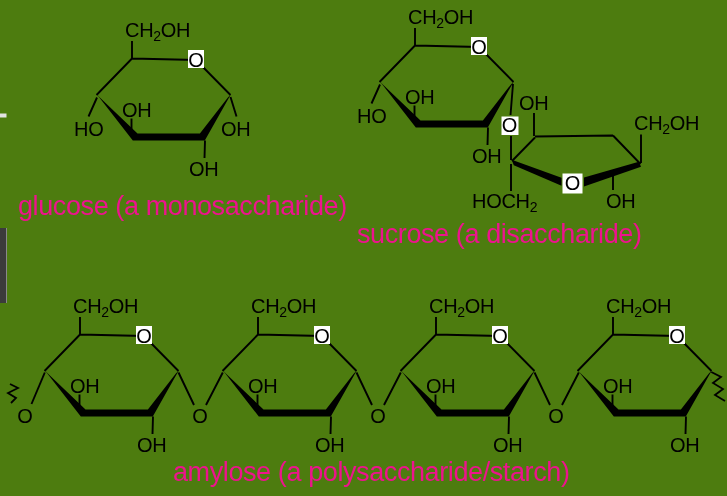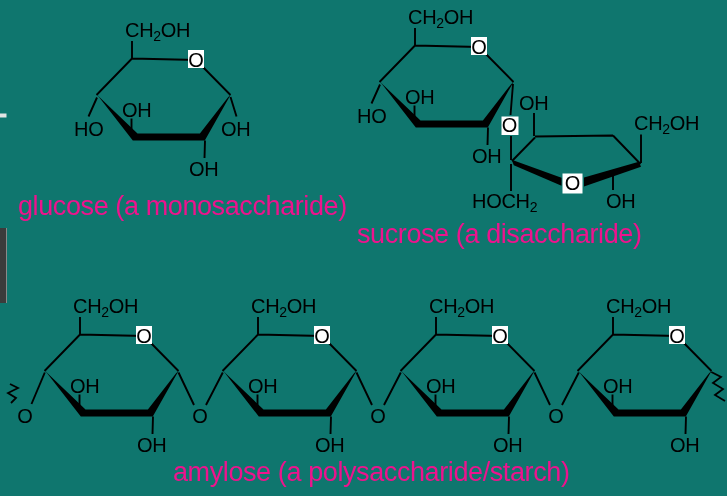--- a/index.html
+++ b/index.html
@@ -1,16 +1,16 @@
 <!DOCTYPE html>
 <html><head>
 <meta charset="utf-8">
 <style>
   html,body{margin:0;padding:0;background:#fff;}
-  .canvas{position:relative;width:727px;height:496px;background:#0f766e;overflow:hidden;
+  .canvas{position:relative;width:727px;height:496px;background:#4d7c0f;overflow:hidden;
           font-family:"Liberation Sans",sans-serif;}
   .canvas svg{position:absolute;left:0;top:0;display:block;}
   .sidebar-frag{position:absolute;left:0;top:228px;width:6px;height:75px;background:#3b3b3b;border-right:1px solid #8a8a8a;}
   text{font-family:"Liberation Sans",sans-serif;}
   .chem{font-size:20px;fill:#000;letter-spacing:-0.3px;}
   .sub{font-size:14px;}
   .mid{text-anchor:middle;}
   .cap{font-size:27px;fill:#ed138d;letter-spacing:-0.4px;}
   .bond{stroke:#000;stroke-width:1.9;fill:none;stroke-linecap:butt;}
   .wedge{fill:#000;stroke:none;}

